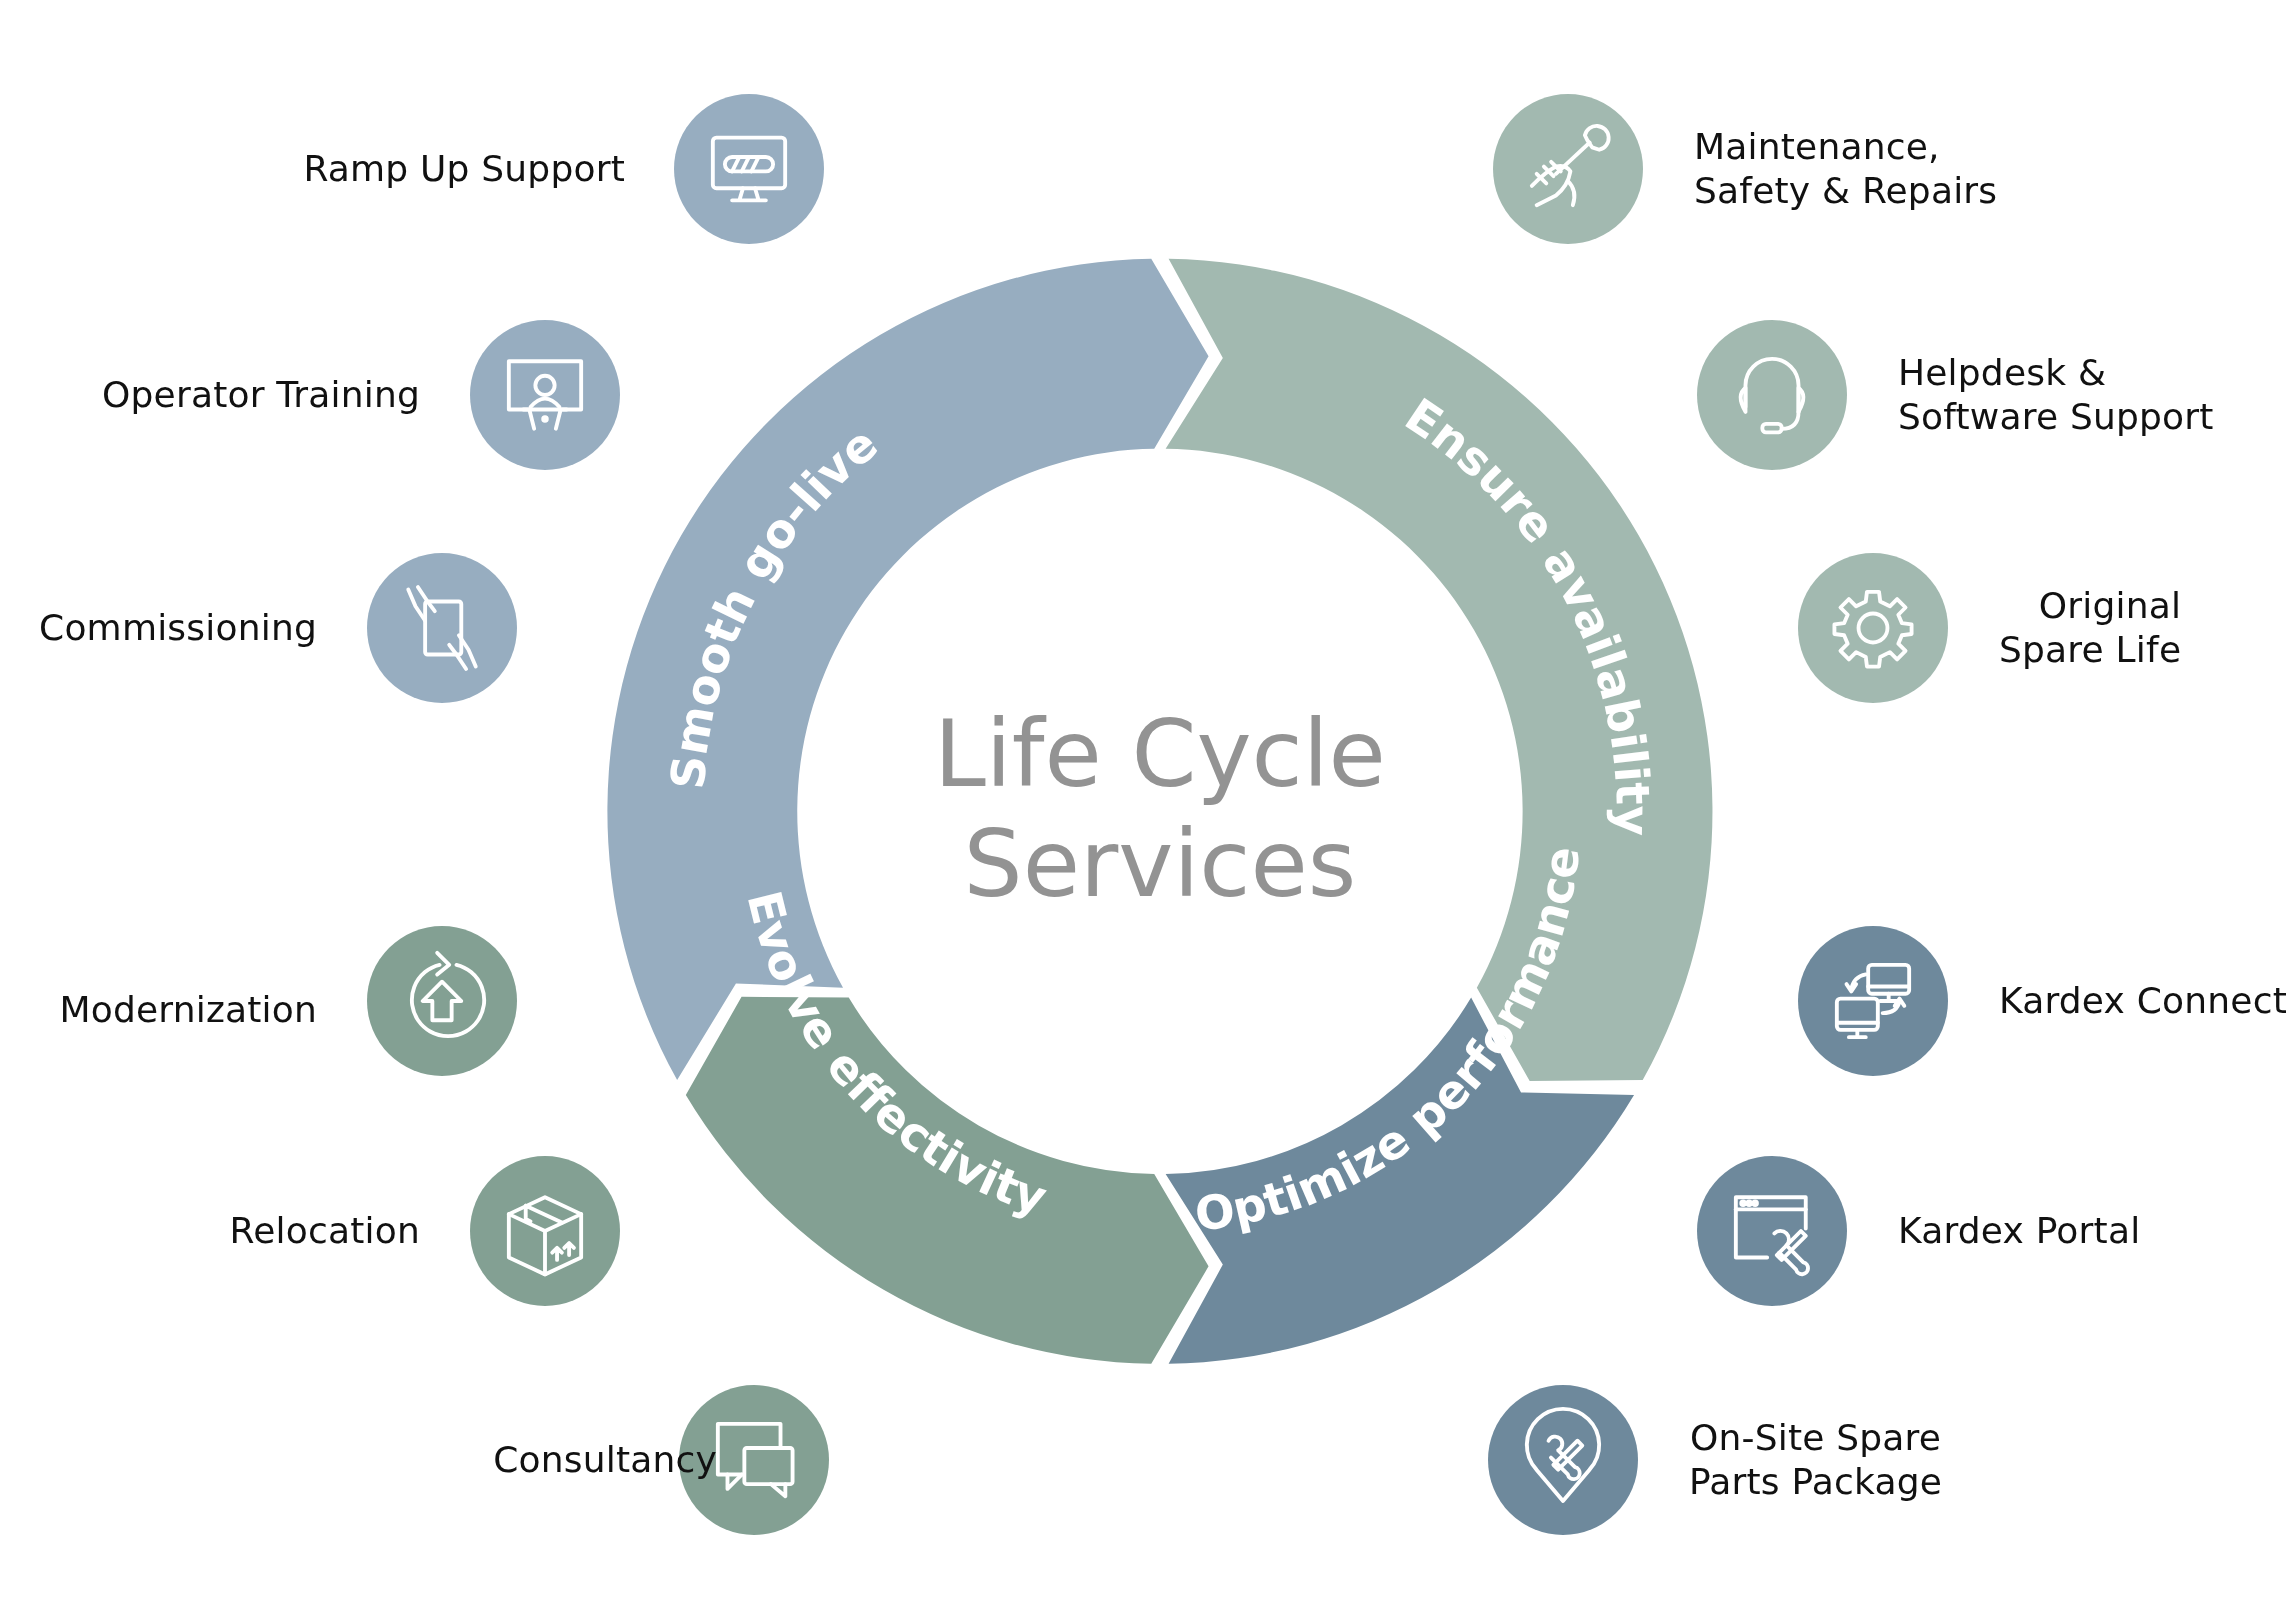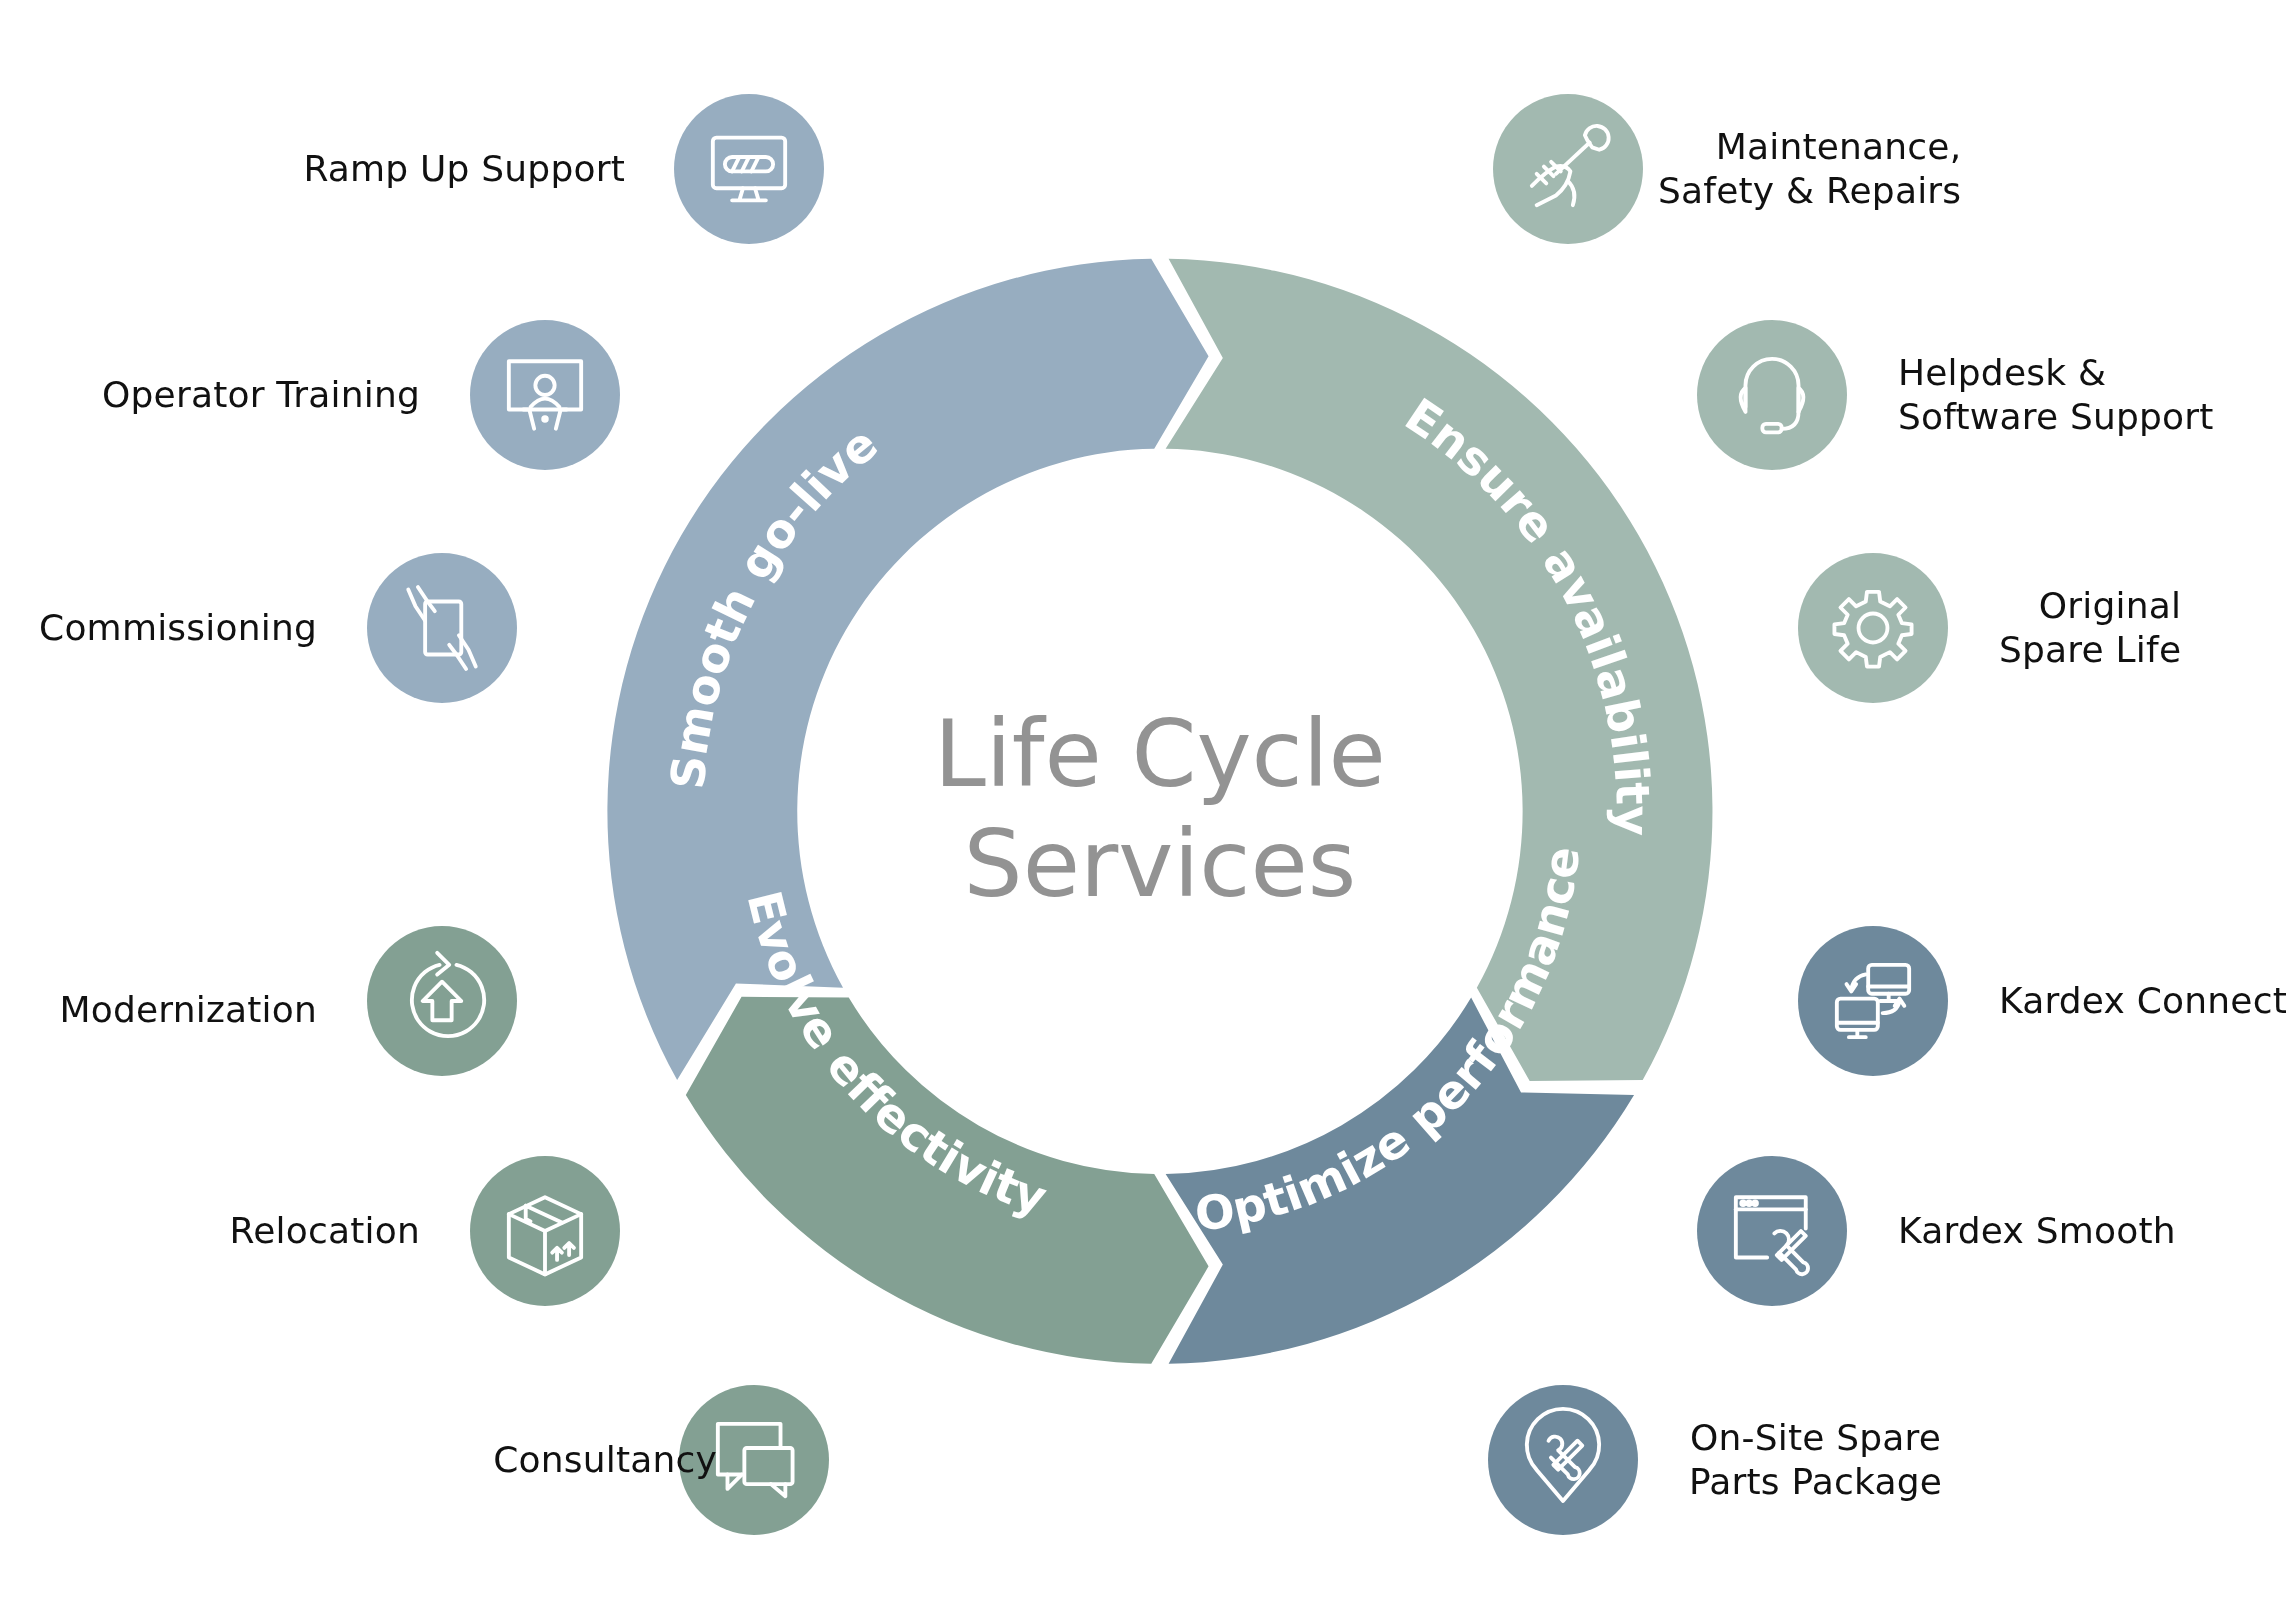--- a/index.html
+++ b/index.html
@@ -133,21 +133,21 @@
         <svg class="icon-svg" width="150" height="150" viewBox="-84 -84 168 168" style="left: 1493px; top: 94px;">
           <circle cx="0" cy="0" r="84" fill="#a2b9b0"></circle>
           <g fill="none" stroke="#ffffff" stroke-width="3.2" stroke-linecap="round" stroke-linejoin="round" transform="scale(1.35)">
             <path d="M-10 4 L18 -22"></path>
             <path d="M14 -28 A10 10 0 1 1 26 -16 L20 -18 L16 -24 Z"></path>
             <path d="M-30 14 Q-18 2 -10 -2 Q-2 -4 2 2 Q0 14 -10 22 L-26 30"></path>
             <path d="M-26 4 L-18 12 M-20 -2 L-12 6 M-14 -6 L-6 2"></path>
             <path d="M0 10 Q8 18 4 30"></path>
           </g>
         </svg>
-        <div class="svc-label right" style="top: 125px; left: 1658px; text-align: right;">
+        <div class="svc-label right" style="top: 125px; left: 1694px;">
           <span class="line">Maintenance,</span>
           <span class="line">Safety &amp; Repairs</span>
         </div>
       </div>
       <div>
         <svg class="icon-svg" width="150" height="150" viewBox="-84 -84 168 168" style="left: 1697px; top: 320px;">
           <circle cx="0" cy="0" r="84" fill="#a2b9b0"></circle>
           <g fill="none" stroke="#ffffff" stroke-width="3.2" stroke-linecap="round" stroke-linejoin="round" transform="scale(1.35)">
             <path d="M-22 10 L-22 -8 A22 22 0 0 1 22 -8 L22 14"></path>
             <path d="M-22 -6 Q-30 0 -22 14 Z"></path>
@@ -197,21 +197,21 @@
             <path d="M-4 22 L-30 22 L-30 -28 L28 -28 L28 -2"></path>
             <path d="M-30 -18 L28 -18"></path>
             <circle cx="-24" cy="-23" r="1.5"></circle>
             <circle cx="-19" cy="-23" r="1.5"></circle>
             <circle cx="-14" cy="-23" r="1.5"></circle>
             <path d="M2 2 A7 7 0 1 1 12 12 L26 26 A5 5 0 1 1 20 32 L6 18"></path>
             <path d="M24 0 L4 20 L8 24 L28 4 Z"></path>
           </g>
         </svg>
         <div class="svc-label right" style="top: 1209px; left: 1898px;">
-          <span class="line">Kardex Smooth</span>
+          <span class="line">Kardex Portal</span>
         </div>
       </div>
       <div>
         <svg class="icon-svg" width="150" height="150" viewBox="-84 -84 168 168" style="left: 1488px; top: 1385px;">
           <circle cx="0" cy="0" r="84" fill="#6e899c"></circle>
           <g fill="none" stroke="#ffffff" stroke-width="3.2" stroke-linecap="round" stroke-linejoin="round" transform="scale(1.35)">
             <path d="M0 34 L-22 8 A30 30 0 1 1 22 8 Z"></path>
             <path d="M-12 -16 A6 6 0 1 1 -4 -8 L10 6 A5 5 0 1 1 4 12 L-10 -2"></path>
             <path d="M12 -16 L-8 4 L-4 8 L16 -12 Z"></path>
           </g>

